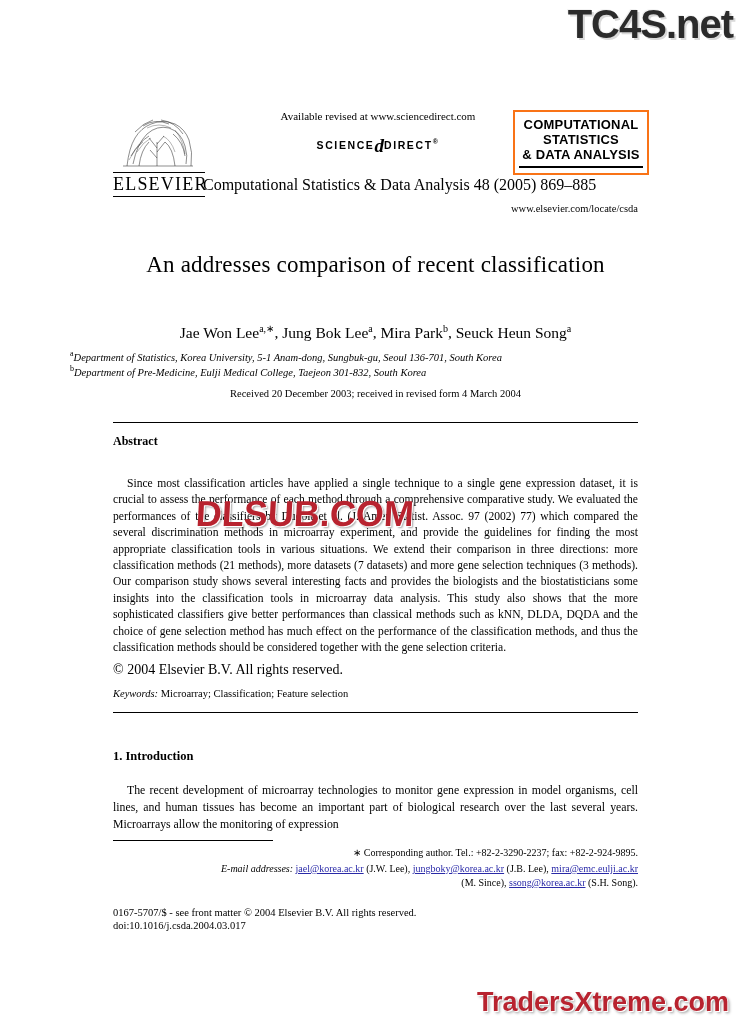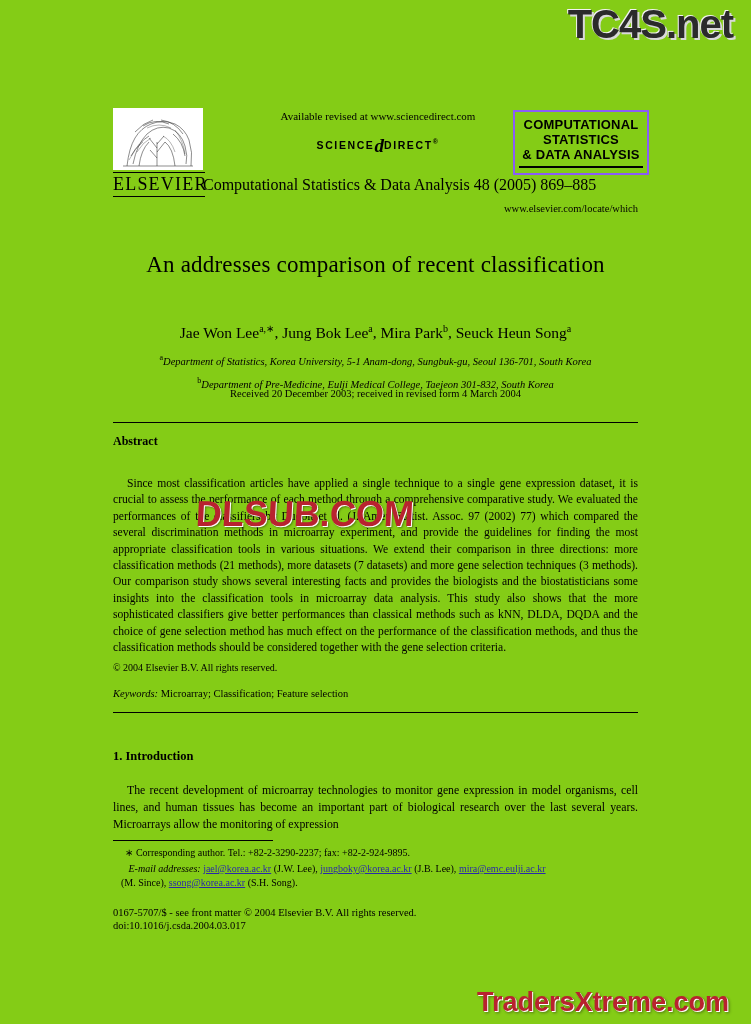--- a/index.html
+++ b/index.html
@@ -4,21 +4,21 @@
 <style>
   html, body {
     margin: 0;
     padding: 0;
     background: #9c9c9c;
   }
   .page {
     position: relative;
     width: 751px;
     height: 1024px;
-    background: #84cc16;
+    background: #ffffff;
     overflow: hidden;
     font-family: "Liberation Serif", serif;
     color: #000;
   }
   
   .wm-top {
     position: absolute;
     top: 2px;
     right: 18px;
     font-family: "Liberation Sans", sans-serif;
@@ -111,21 +111,21 @@
     position: absolute;
     left: 90px;
     top: 68px;
     font-size: 16px;
   }
   .cover-box {
     position: absolute;
     left: 400px;
     top: 2px;
     width: 124px;
-    border: 2px solid #8b5cf6;
+    border: 2px solid #f97316;
     padding: 5px 4px 5px 4px;
     text-align: center;
     font-family: "Liberation Sans", sans-serif;
     font-weight: bold;
     font-size: 13px;
     line-height: 15px;
     letter-spacing: 0.2px;
   }
   .cover-box .rule {
     border-top: 2px solid #000;
@@ -155,24 +155,24 @@
     width: 611px;
     text-align: center;
     font-size: 15.5px;
   }
   .authors sup { font-size: 10px; }
   .affil {
     position: absolute;
     top: 348px;
     left: 70px;
     width: 611px;
-    text-align: center;
+    text-align: left;
     font-size: 10.5px;
     font-style: italic;
-    line-height: 19px;
+    line-height: 11px;
   }
   .affil sup { font-style: normal; font-size: 8px; }
   .received {
     position: absolute;
     top: 388px;
     left: 70px;
     width: 611px;
     text-align: center;
     font-size: 10.5px;
   }
@@ -199,21 +199,21 @@
     font-size: 11.6px;
     line-height: 16.4px;
     text-align: justify;
     text-indent: 14px;
   }
   .copyline {
     position: absolute;
     top: 662px;
     left: 113px;
     width: 525px;
-    font-size: 10px;
+    font-size: 14px;
   }
   .keywords {
     position: absolute;
     top: 688px;
     left: 113px;
     width: 525px;
     font-size: 10.5px;
   }
   .keywords i { }
   .rule-bottom {
@@ -249,20 +249,21 @@
     width: 160px;
     border-top: 1px solid #000;
   }
   .footnote {
     position: absolute;
     top: 846px;
     left: 113px;
     width: 525px;
     font-size: 10px;
     line-height: 14px;
+    text-align: right;
   }
   .footnote .corr { text-indent: 12px; display: block; }
   .footnote .emails { display: block; margin-top: 2px; margin-left: 8px; }
   .footnote i { }
   .link { color: #2a2aa8; }
   .issn {
     position: absolute;
     top: 906px;
     left: 113px;
     font-size: 10.5px;
@@ -310,21 +311,21 @@
     <div class="journal-line">Computational Statistics &amp; Data Analysis 48 (2005) 869–885</div>
 
     <div class="cover-box">
       <div>COMPUTATIONAL</div>
       <div>STATISTICS</div>
       <div>&amp; DATA ANALYSIS</div>
       <div class="rule"></div>
     </div>
   </div>
 
-  <div class="locate">www.elsevier.com/locate/which</div>
+  <div class="locate">www.elsevier.com/locate/csda</div>
 
   <div class="title">
     <div>An addresses comparison of recent classification</div>
   </div>
 
   <div class="authors">Jae Won Lee<sup>a,∗</sup>, Jung Bok Lee<sup>a</sup>, Mira Park<sup>b</sup>, Seuck Heun Song<sup>a</sup></div>
 
   <div class="affil">
     <div><sup>a</sup>Department of Statistics, Korea University, 5-1 Anam-dong, Sungbuk-gu, Seoul 136-701, South Korea</div>
     <div><sup>b</sup>Department of Pre-Medicine, Eulji Medical College, Taejeon 301-832, South Korea</div>

